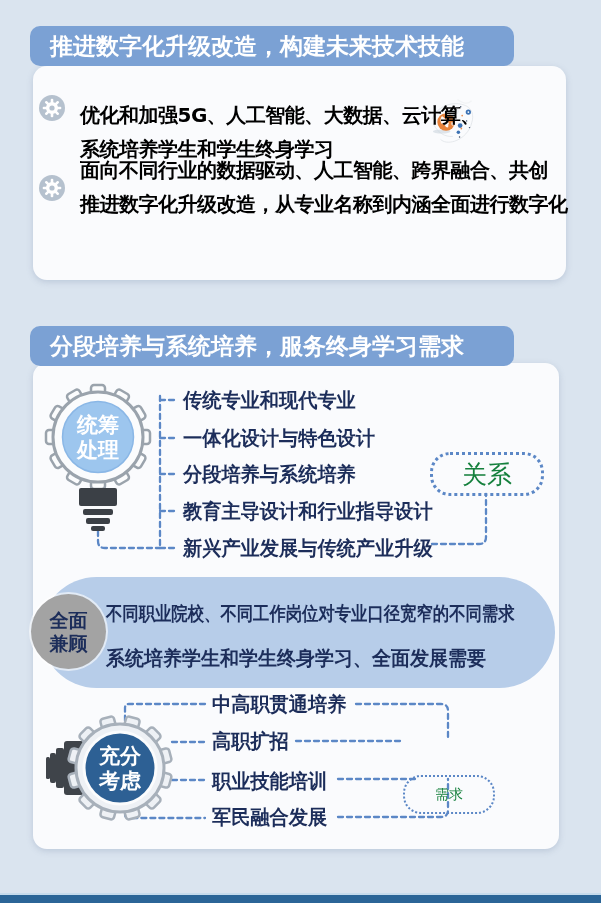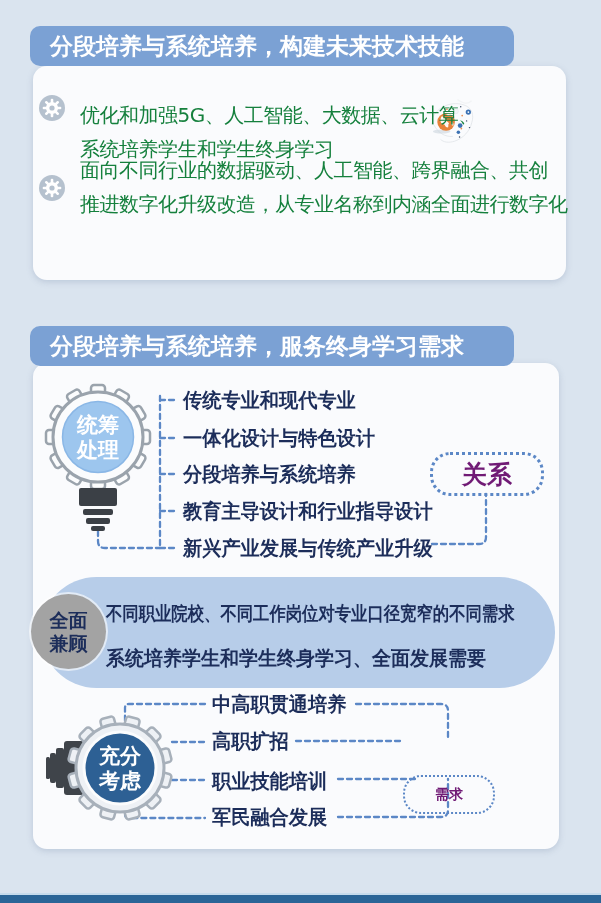--- a/index.html
+++ b/index.html
@@ -7,26 +7,26 @@
         font-family:"DejaVu Sans","Liberation Sans",sans-serif;}
   .card{position:absolute;background:#fafbfd;border-radius:14px;
         box-shadow:0 2px 6px rgba(110,130,160,.28);}
   #card1{left:33px;top:66px;width:533px;height:214px;}
   #card2{left:33px;top:363px;width:526px;height:486px;}
   .hdr{position:absolute;left:30px;width:484px;height:40px;background:#7ba1d4;border-radius:10px;
        color:#ffffff;font-size:23px;font-weight:bold;line-height:40px;padding-left:20px;
        box-sizing:border-box;letter-spacing:0px;z-index:4;}
   #hdr1{top:26px;} #hdr2{top:326px;}
   .bullet-icon{position:absolute;left:39px;width:26px;height:26px;z-index:4;}
-  .btxt{position:absolute;left:80px;z-index:4;color:#15803d;font-size:20px;font-weight:normal;
+  .btxt{position:absolute;left:80px;z-index:4;color:#000000;font-size:20px;font-weight:bold;
         line-height:34px;letter-spacing:-0.5px;white-space:nowrap;}
   .item{position:absolute;color:#1c2d5a;font-size:20px;font-weight:bold;line-height:26px;
         white-space:nowrap;z-index:4;transform:scaleX(.96);transform-origin:left center;}
   .dotbox{position:absolute;border:3px dotted #5b87c6;border-radius:20px;z-index:4;
-          display:flex;align-items:center;justify-content:center;color:#701a75;font-weight:bold;
+          display:flex;align-items:center;justify-content:center;color:#15803d;font-weight:normal;
           background:transparent;}
   #relbox1{left:430px;top:452px;width:108px;height:38px;font-size:25px;}
   #relbox2{left:403px;top:775px;width:88px;height:35px;font-size:14px;border-width:2.5px;border-radius:18px;}
   #pill{position:absolute;left:41px;top:577px;width:514px;height:111px;background:#b7cde9;
         border-radius:56px;z-index:3;}
   #pill-circle{position:absolute;left:31px;top:594px;width:75px;height:75px;background:#a3a3a3;
         border-radius:50%;z-index:4;display:flex;flex-direction:column;align-items:center;
         justify-content:center;color:#1c2d5a;font-size:19px;font-weight:bold;line-height:23px;
         box-shadow:0 0 0 2px rgba(255,255,255,.6);}
   .pline{position:absolute;z-index:4;color:#1c2d5a;font-weight:bold;white-space:nowrap;
@@ -66,21 +66,21 @@
       <path d="M 205,704 H 129 Q 125,704 125,708 V 814 Q 125,818 129,818 H 205"></path>
       <path d="M 172,742 H 205"></path>
         <path d="M 172,780 H 205"></path>
       <path d="M 356,704 H 441 Q 448,704 448,711 V 738"></path>
       <path d="M 296,741 H 401"></path>
       <path d="M 338,779 H 416"></path>
       <path d="M 338,817 H 441 Q 448,817 448,810 V 779"></path>
     </g>
   </svg>
 
-  <div class="hdr" id="hdr1">分段培养与系统培养，构建未来技术技能</div>
+  <div class="hdr" id="hdr1">推进数字化升级改造，构建未来技术技能</div>
   <div class="hdr" id="hdr2">分段培养与系统培养，服务终身学习需求</div>
 
   <svg class="abs" style="left:425px;top:40px;" width="176" height="165" viewBox="425 40 601 165">
     <g fill="none" stroke="#dde1e5" stroke-width="2.4">
       <path d="M 449,112 C 462,70 520,44 566,66 C 586,76 592,98 585,122"></path>
       <path d="M 585,122 C 578,152 556,176 527,186 C 505,193 488,190 478,180"></path>
       <path d="M 455,130 C 470,158 492,172 520,170"></path>
     </g>
     <path d="M 536,44 C 554,58 572,60 584,48" fill="none" stroke="#f2f4f6" stroke-width="5"></path>
     <ellipse cx="482" cy="153" rx="30" ry="7" fill="#c7d1da" opacity="0.55"></ellipse>

